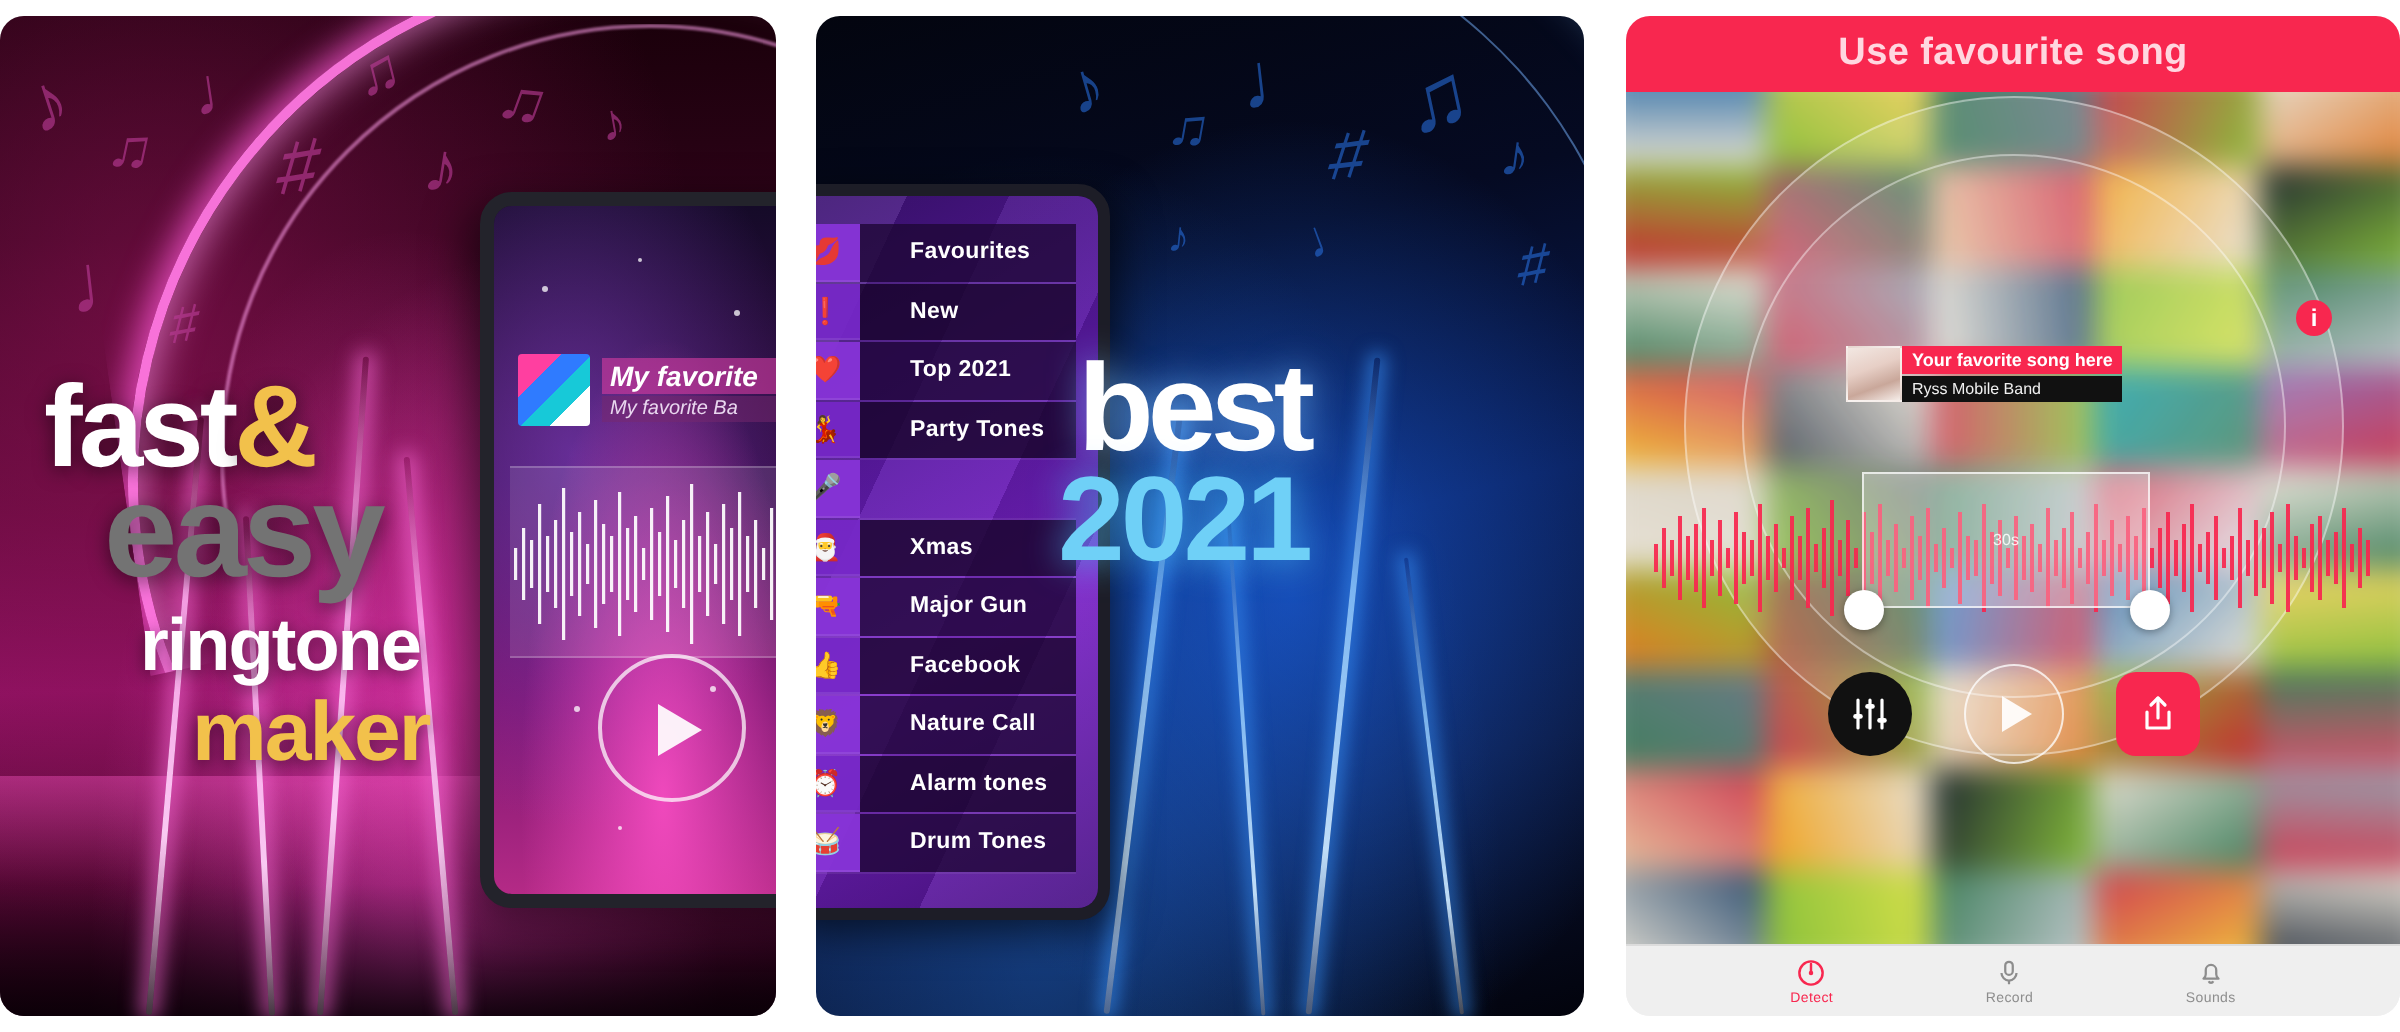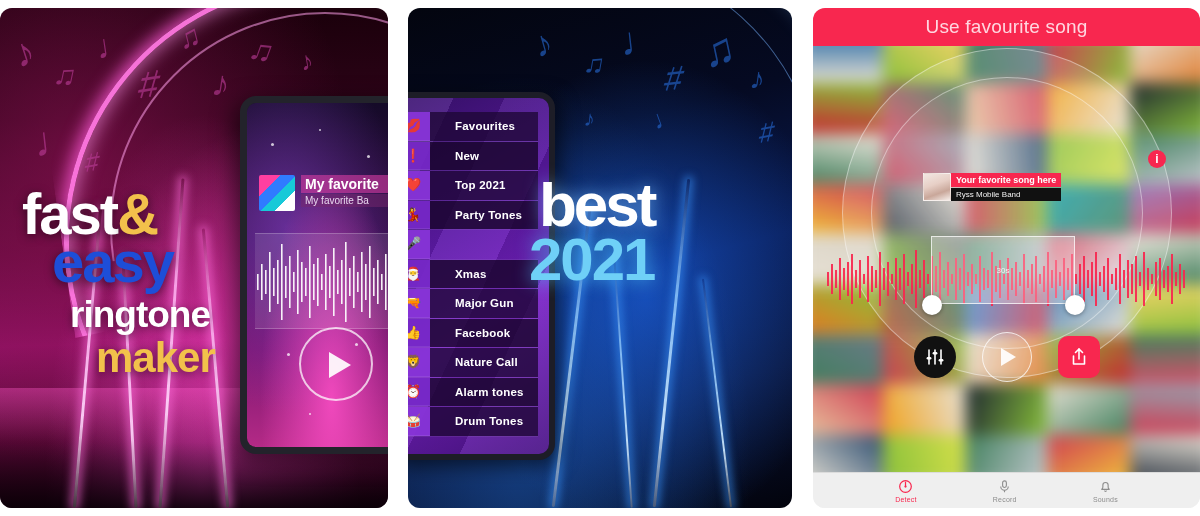--- a/index.html
+++ b/index.html
@@ -78,21 +78,21 @@
   .p1-copy {
     position:absolute; left:22px; top:178px; width:270px;
     z-index:6;
   }
   .l-fast {
     font-size:58px; font-weight:bold; color:#ffffff; letter-spacing:-2px;
     line-height:.95; text-shadow:0 2px 10px rgba(0,0,0,.55);
   }
   .l-fast .amp { color:#f2c14b; }
   .l-easy {
-    font-size:58px; font-weight:bold; color:#1d4ed8; letter-spacing:-2px;
+    font-size:66px; font-weight:bold; color:#737373; letter-spacing:-2px;
     line-height:.92; margin-top:-6px; margin-left:30px;
     text-shadow:0 2px 10px rgba(0,0,0,.55);
   }
   .l-ring {
     font-size:37px; font-weight:bold; color:#ffffff; letter-spacing:-1px;
     margin-top:6px; margin-left:48px; text-shadow:0 2px 8px rgba(0,0,0,.5);
   }
   .l-maker {
     font-size:42px; font-weight:bold; color:#f2c14b; letter-spacing:-1px;
     margin-top:-2px; margin-left:74px; text-shadow:0 2px 8px rgba(0,0,0,.5);
@@ -111,21 +111,21 @@
   .p1-screen {
     position:absolute; inset:0;
     background:
       radial-gradient(ellipse at 48% 86%, rgba(255,80,200,.85) 0%, rgba(160,20,120,0) 55%),
       radial-gradient(ellipse at 22% 36%, rgba(140,70,210,.55) 0%, rgba(40,10,70,0) 60%),
       linear-gradient(180deg,#150a28 0%, #3a1050 40%, #7b1670 72%, #b42a86 100%);
   }
   .star { position:absolute; background:#fff; border-radius:50%; opacity:.75; }
   .p1-songrow {
     position:absolute; left:12px; top:72px; right:-4px; height:40px;
-    display:flex; align-items:flex-start;
+    display:flex; align-items:center;font-style:italic;
   }
   .p1-albumart {
     width:36px; height:36px; flex:0 0 auto; border-radius:2px;
     background:
       linear-gradient(135deg,#ff3fa0 0%, #ff3fa0 30%, #2f7bff 30%, #2f7bff 52%, #17c9d8 52%, #17c9d8 72%, #ffffff 72%);
     overflow:hidden;
   }
   .p1-songtxt { margin-left:6px; flex:1 1 auto; min-width:0; }
   .p1-songtitle {
     background:rgba(210,60,160,.62); color:#fff;
@@ -237,20 +237,21 @@
   .mrow:nth-child(odd) .mlbl { background:rgba(30,6,52,.78); }
 
   
   .p3-inner { position:absolute; inset:0; background:#f2f2f2; overflow:hidden; }
   .p3-header {
     position:absolute; left:0; right:0; top:0; height:38px;
     background:#f8274f;
     display:flex; align-items:center; justify-content:center;
     color:#ffd7e0; font-size:19px; letter-spacing:.2px;
     z-index:9;
+    font-weight:bold;
   }
   .p3-grid {
     position:absolute; left:0; right:0; top:38px; bottom:36px;
     display:grid;
     grid-template-columns:repeat(5,1fr);
     grid-auto-rows:1fr;
     filter:blur(7px);
     transform:scale(1.06);
   }
   .tile { width:100%; height:100%; }

